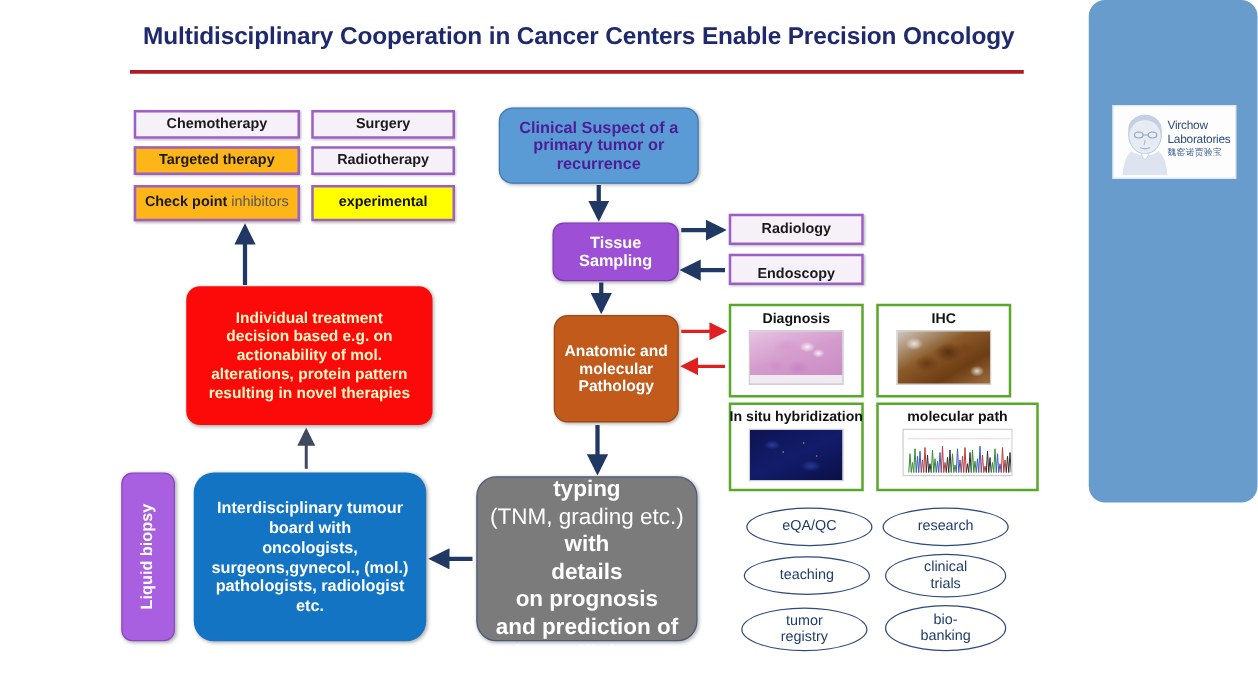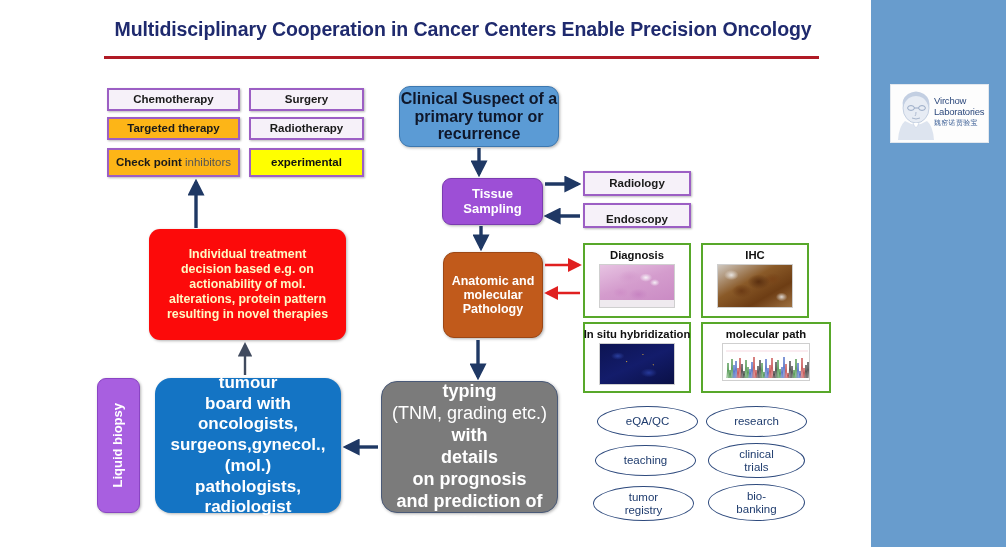--- a/index.html
+++ b/index.html
@@ -14,22 +14,23 @@
     position: absolute;
     left: 0; top: 0;
     width: 1006px; height: 547px;
     background: #ffffff;
   }
 
   
   #right-panel {
     position: absolute;
     left: 871px; top: 0;
-    width: 135px; height: 547px;
+    width: 135px; height: 402px;
     background: #689CCD;
+    border-radius: 13px;
   }
   #logo-card {
     position: absolute;
     left: 19px; top: 84px;
     width: 99px; height: 59px;
     background: #fdfdfd;
     border: 1px solid #e3e8ee;
     overflow: hidden;
   }
   #logo-portrait {
@@ -108,22 +109,22 @@
   #experim    { left: 249px; top: 148px; width: 115px; height: 29px;
                 background: #FFFF00; border-color: #9C5FC4; color: #111; }
   #experim .lbl { font-weight: bold; }
 
   
   #clinical {
     left: 399px; top: 86px; width: 160px; height: 61px;
     background: #5B9BD5;
     border: 1.5px solid #3D78B0;
     border-radius: 11px;
-    color: #0f172a;
-    font-size: 16px;
+    color: #4c1d95;
+    font-size: 13px;
     box-shadow: 1px 1px 3px rgba(0,0,0,.3);
   }
   
   #tissue {
     left: 442px; top: 178px; width: 101px; height: 47px;
     background: #9D4FD6;
     border: 1.5px solid #7B3CB0;
     border-radius: 9px;
     color: #ffffff;
     font-size: 13px;
@@ -169,21 +170,21 @@
     transform: rotate(-90deg);
     white-space: nowrap;
   }
 
   
   #board {
     left: 155px; top: 378px; width: 186px; height: 135px;
     background: #1474C4;
     border-radius: 16px;
     color: #ffffff;
-    font-size: 17px;
+    font-size: 13px;
     box-shadow: 1px 1px 3px rgba(0,0,0,.3);
     line-height: 1.22;
   }
 
   
   #histo {
     left: 381px; top: 381px; width: 177px; height: 132px;
     background: #7B7B7B;
     border: 1.5px solid #4A5A78;
     border-radius: 16px;

